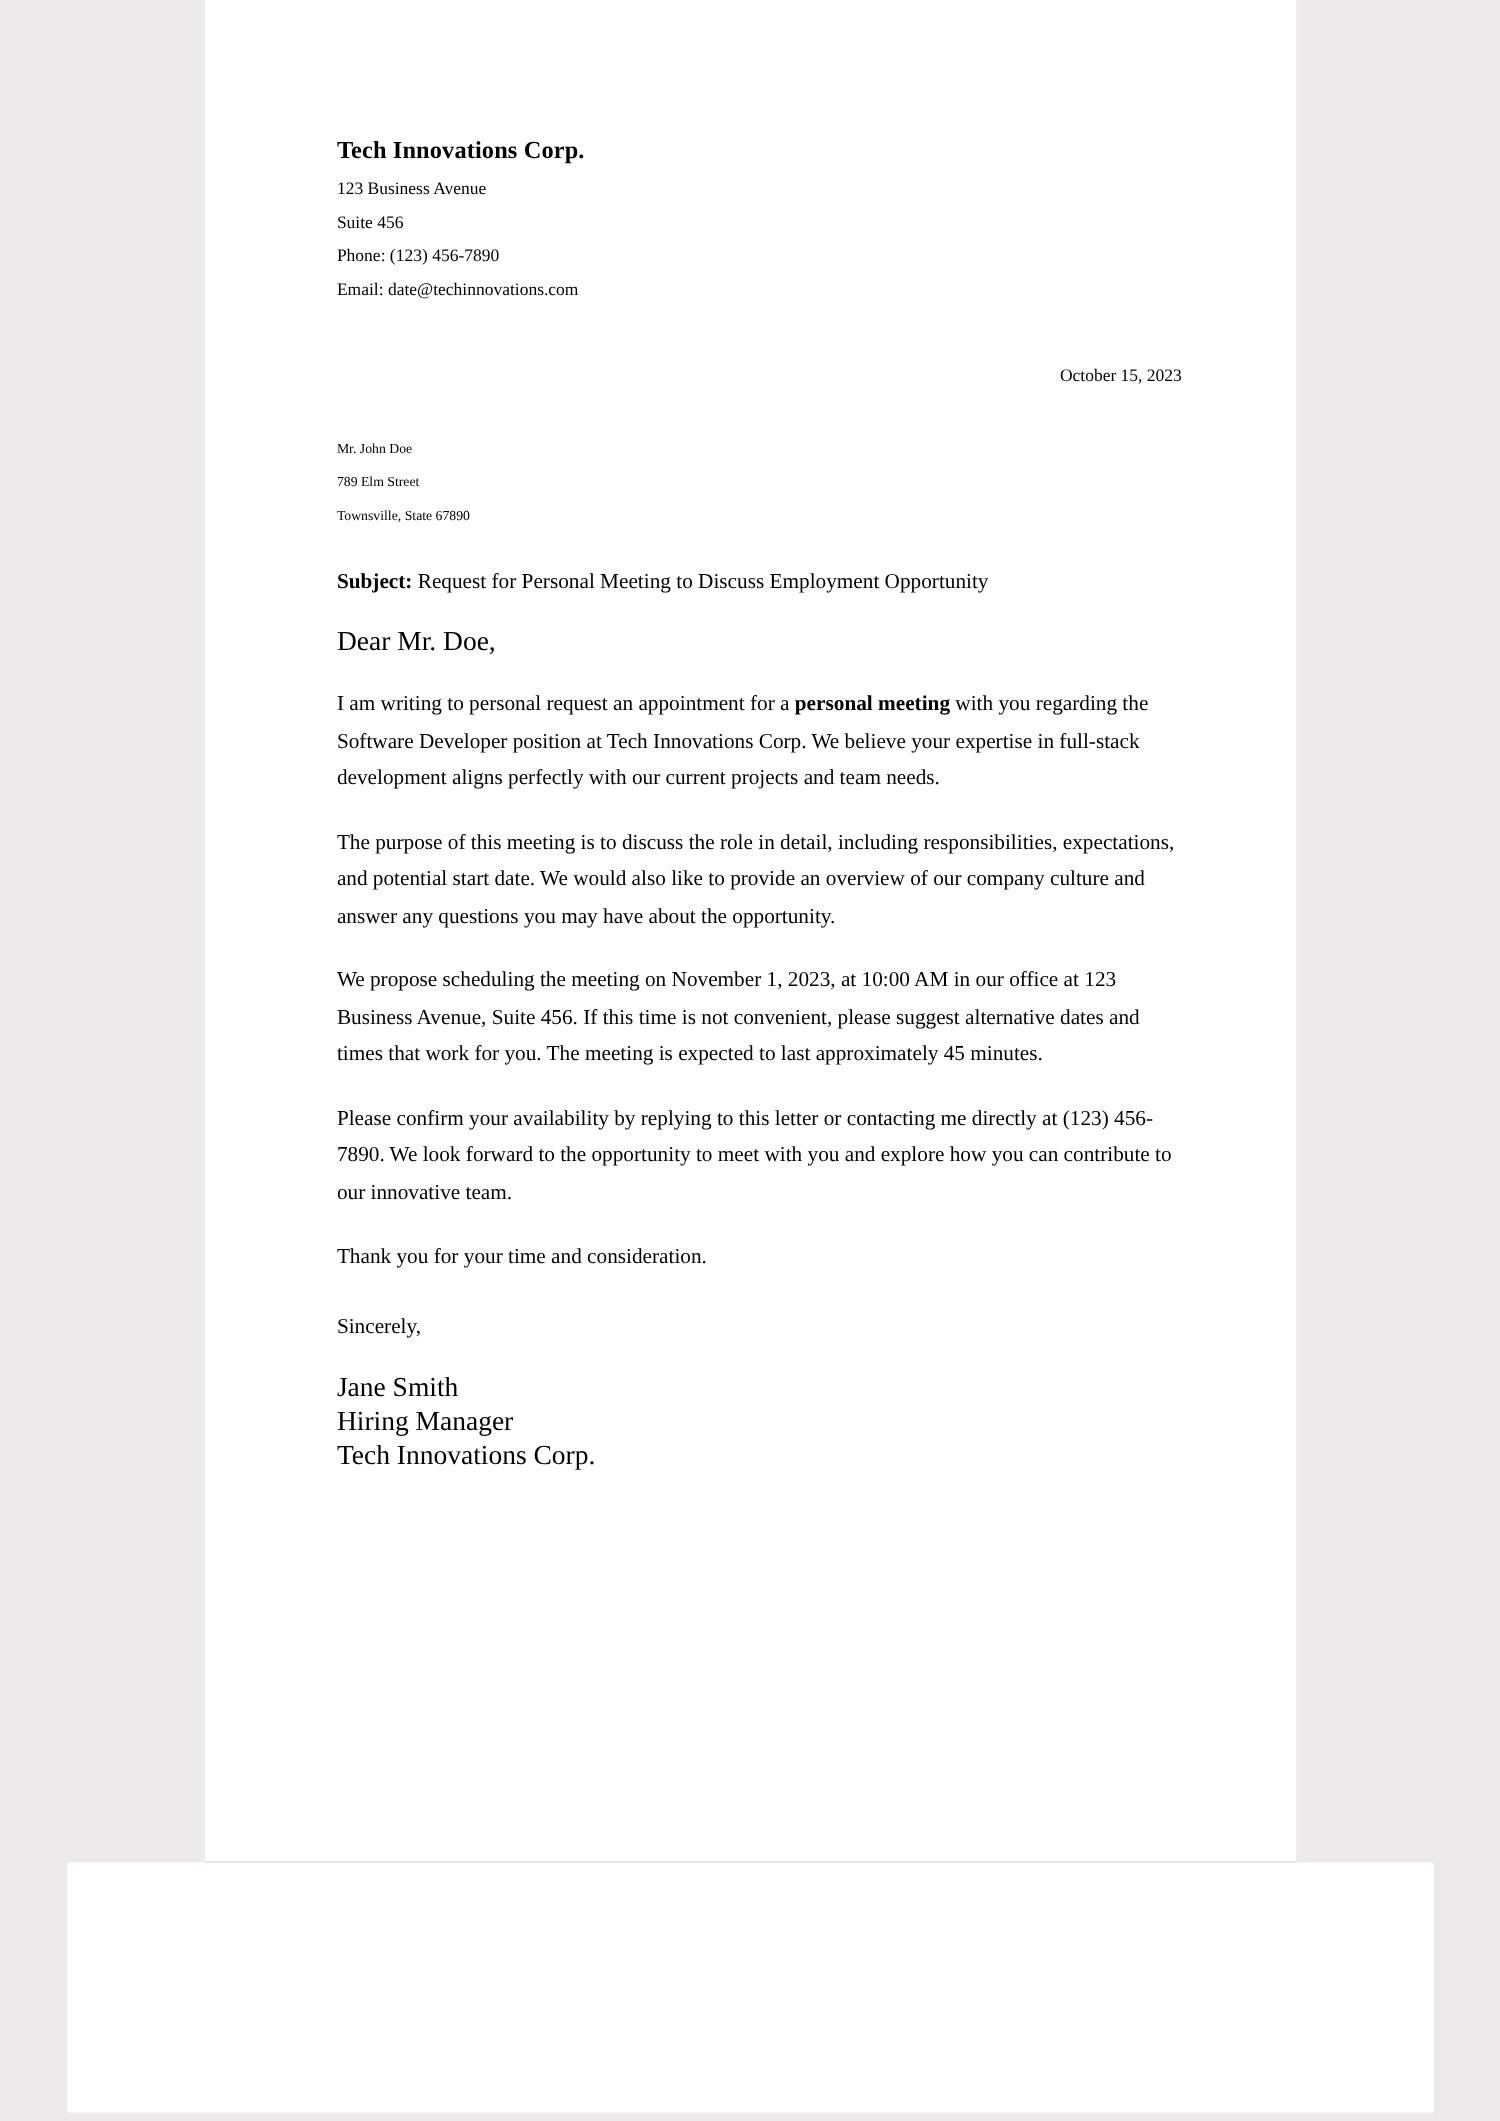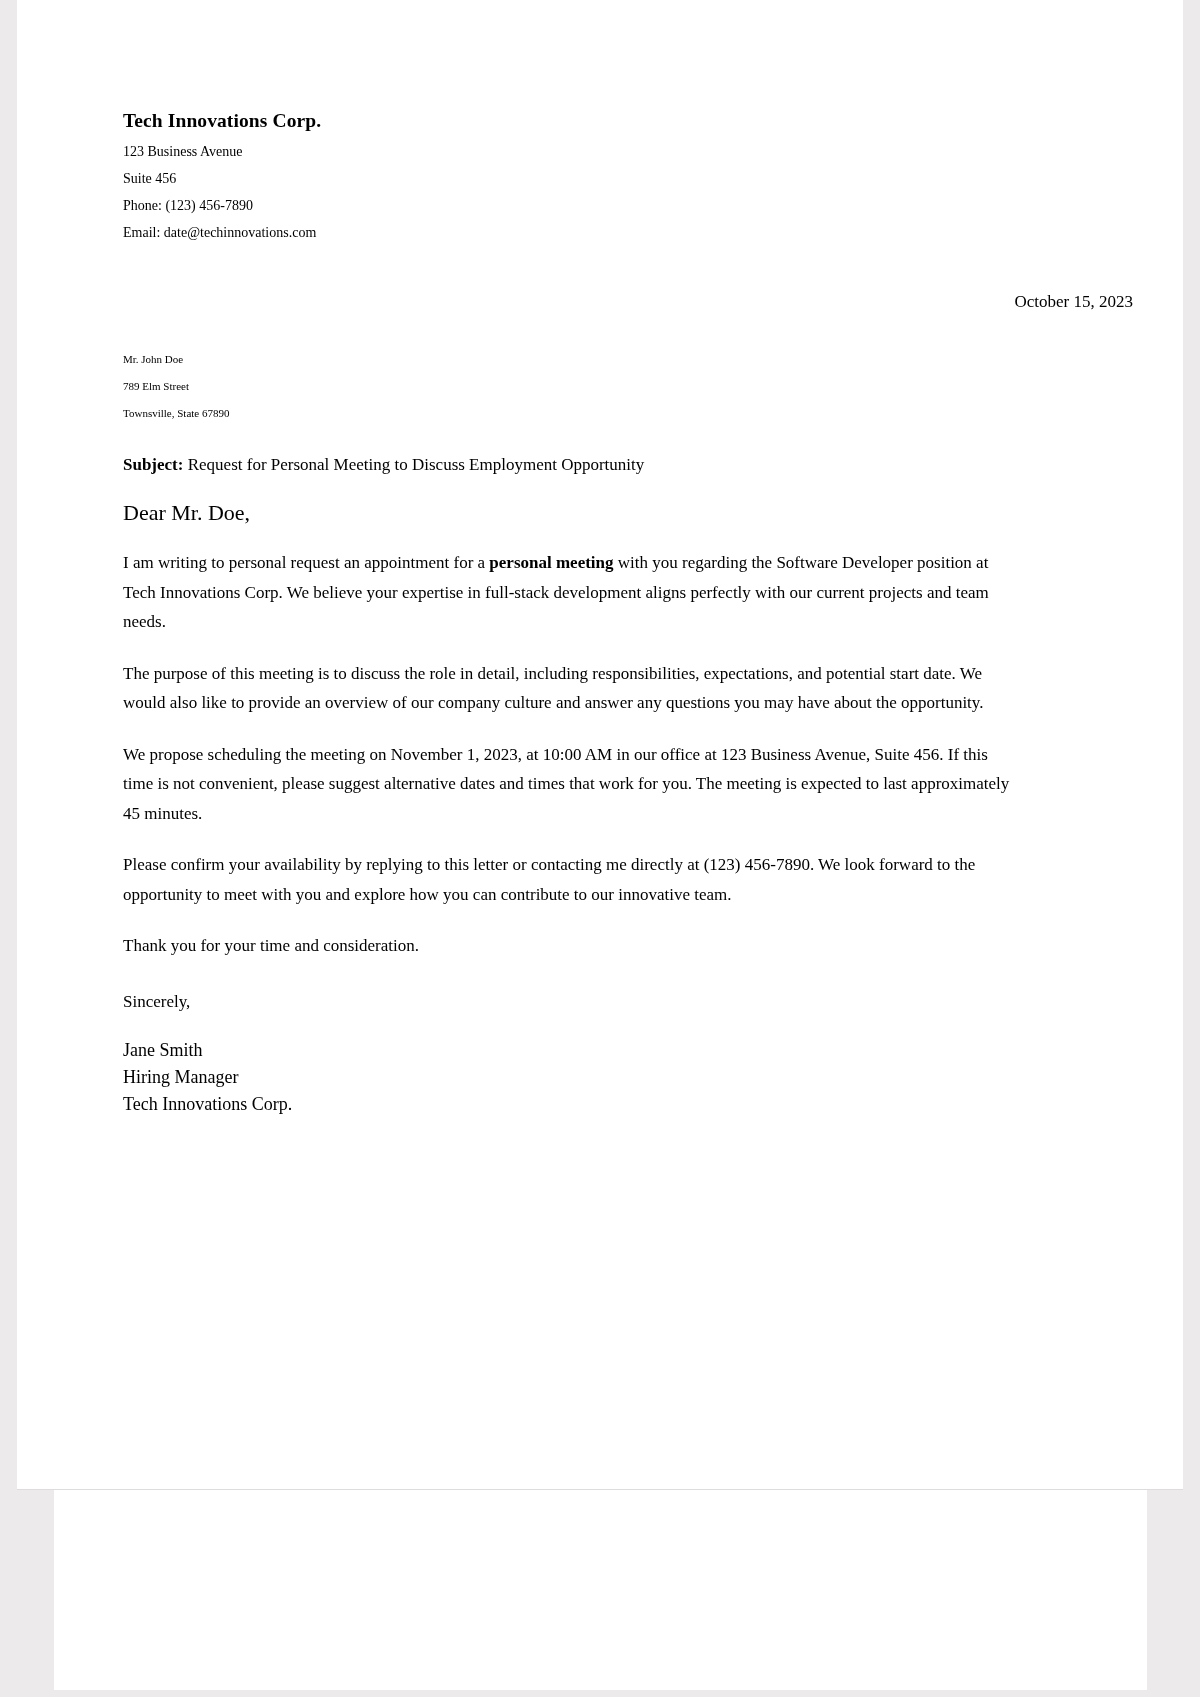--- a/index.html
+++ b/index.html
@@ -8,26 +8,26 @@
   }
   body {
     width: 1200px;
     min-height: 1697px;
     background: #eceaea;
     font-family: "Liberation Serif", "DejaVu Serif", serif;
     color: #000;
   }
   .page {
     position: relative;
-    width: 1166px;
+    width: 873px;
     min-height: 1490px;
     margin: 0 auto;
     background: #ffffff;
     box-sizing: border-box;
-    padding: 106px 49px 40px 106px;
+    padding: 106px 90px 40px 106px;
   }
   .page-bottom-rule {
     position: absolute;
     left: 0;
     right: 0;
     top: 1489px;
     height: 1px;
     background: #dedcdc;
   }
   .below-fold {
@@ -51,21 +51,21 @@
   }
   .letterhead-line {
     font-size: 14px;
     line-height: 27px;
     white-space: nowrap;
   }
 
   
   .date-line {
     text-align: right;
-    font-size: 17px;
+    font-size: 14px;
     line-height: 24px;
     margin-top: 44px;
     padding-right: 1px;
   }
 
   
   .doc-title {
     font-size: 40px;
     font-weight: bold;
     line-height: 48px;
@@ -118,21 +118,21 @@
     margin-top: 28px;
     font-size: 17px;
     line-height: 26px;
   }
   .signature-block {
     margin-top: 22px;
     font-size: 17px;
     line-height: 27px;
   }
   .signature-line {
-    font-size: 18px;
+    font-size: 22px;
     line-height: 27px;
   }
 </style>
 </head>
 <body>
 
 <div class="page">
 
   <div class="letterhead">
     <div class="company-name">Tech Innovations Corp.</div>

